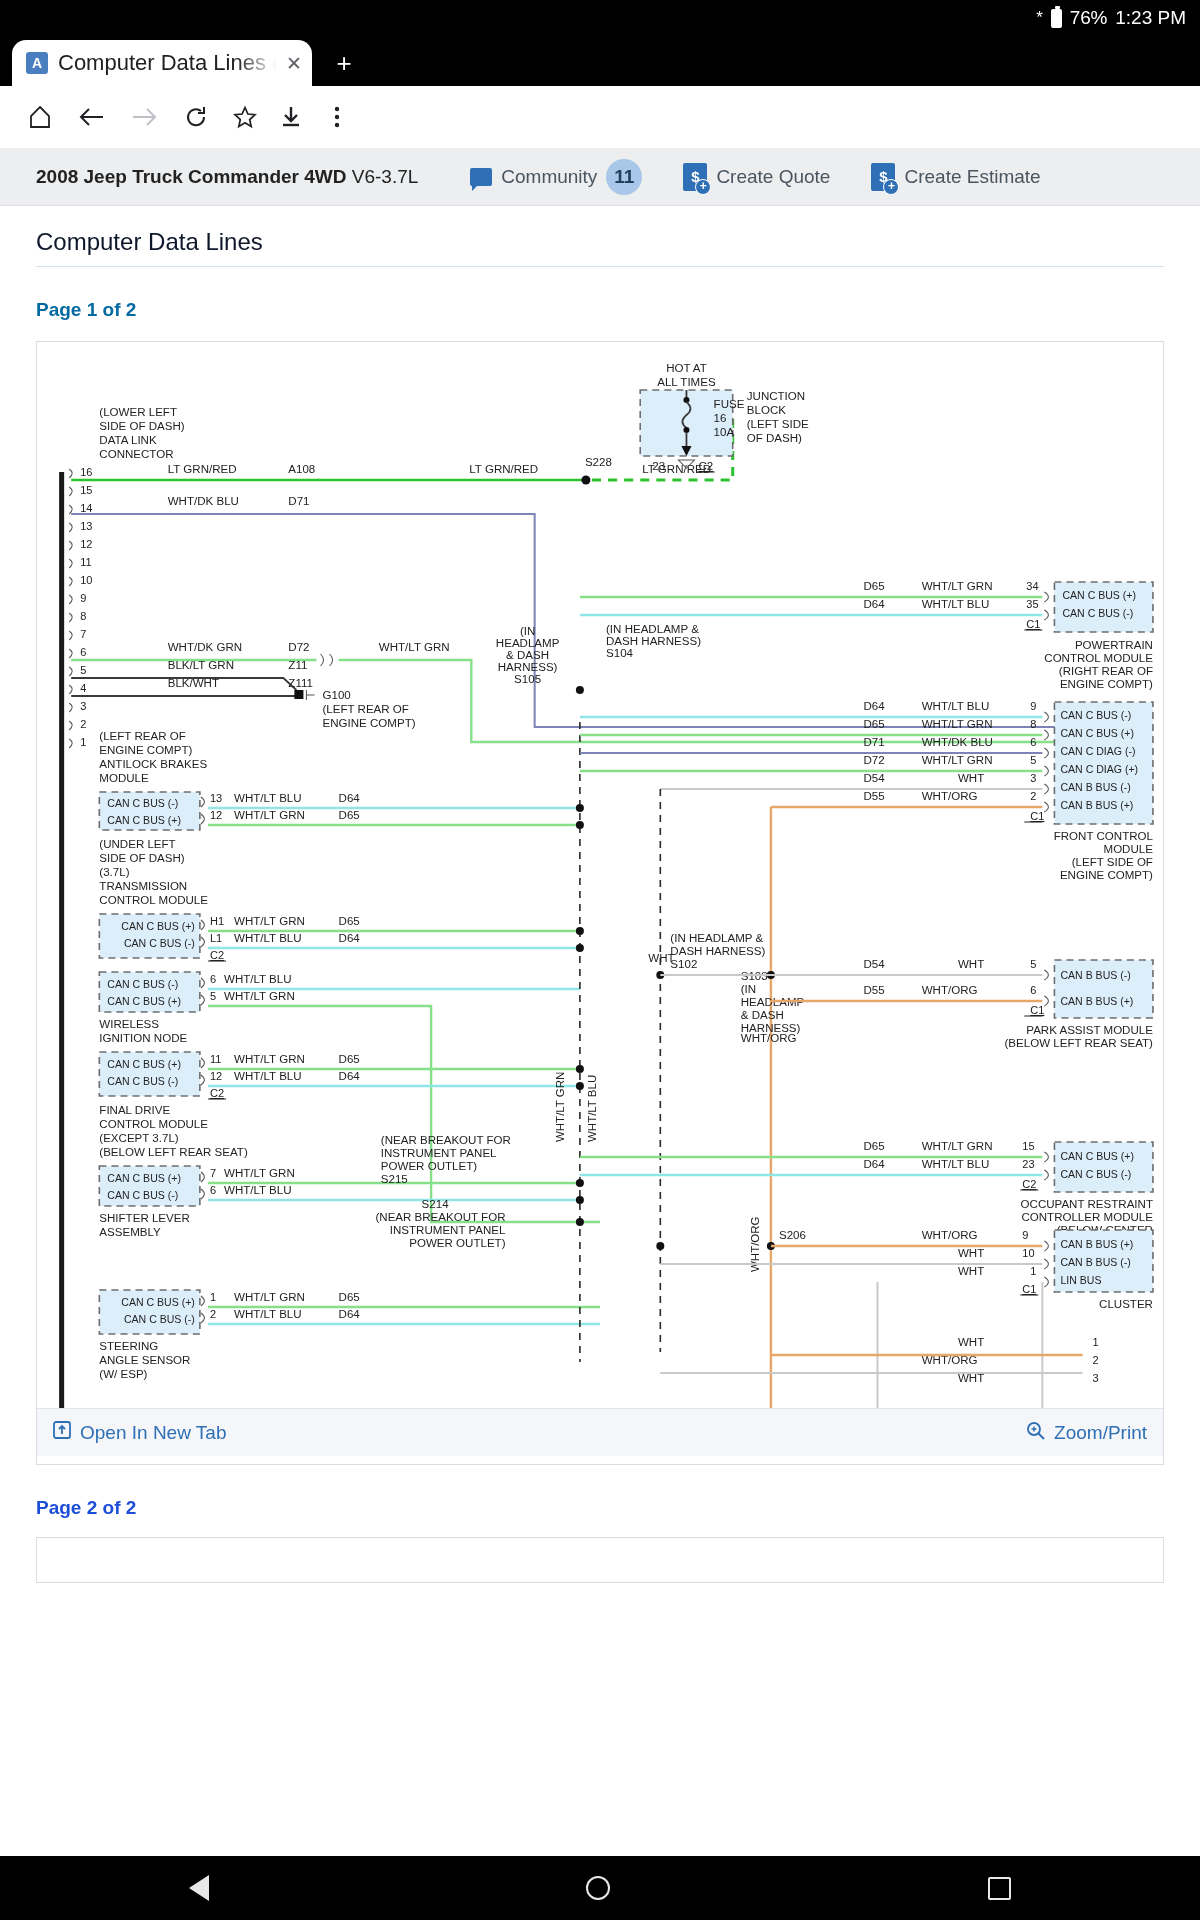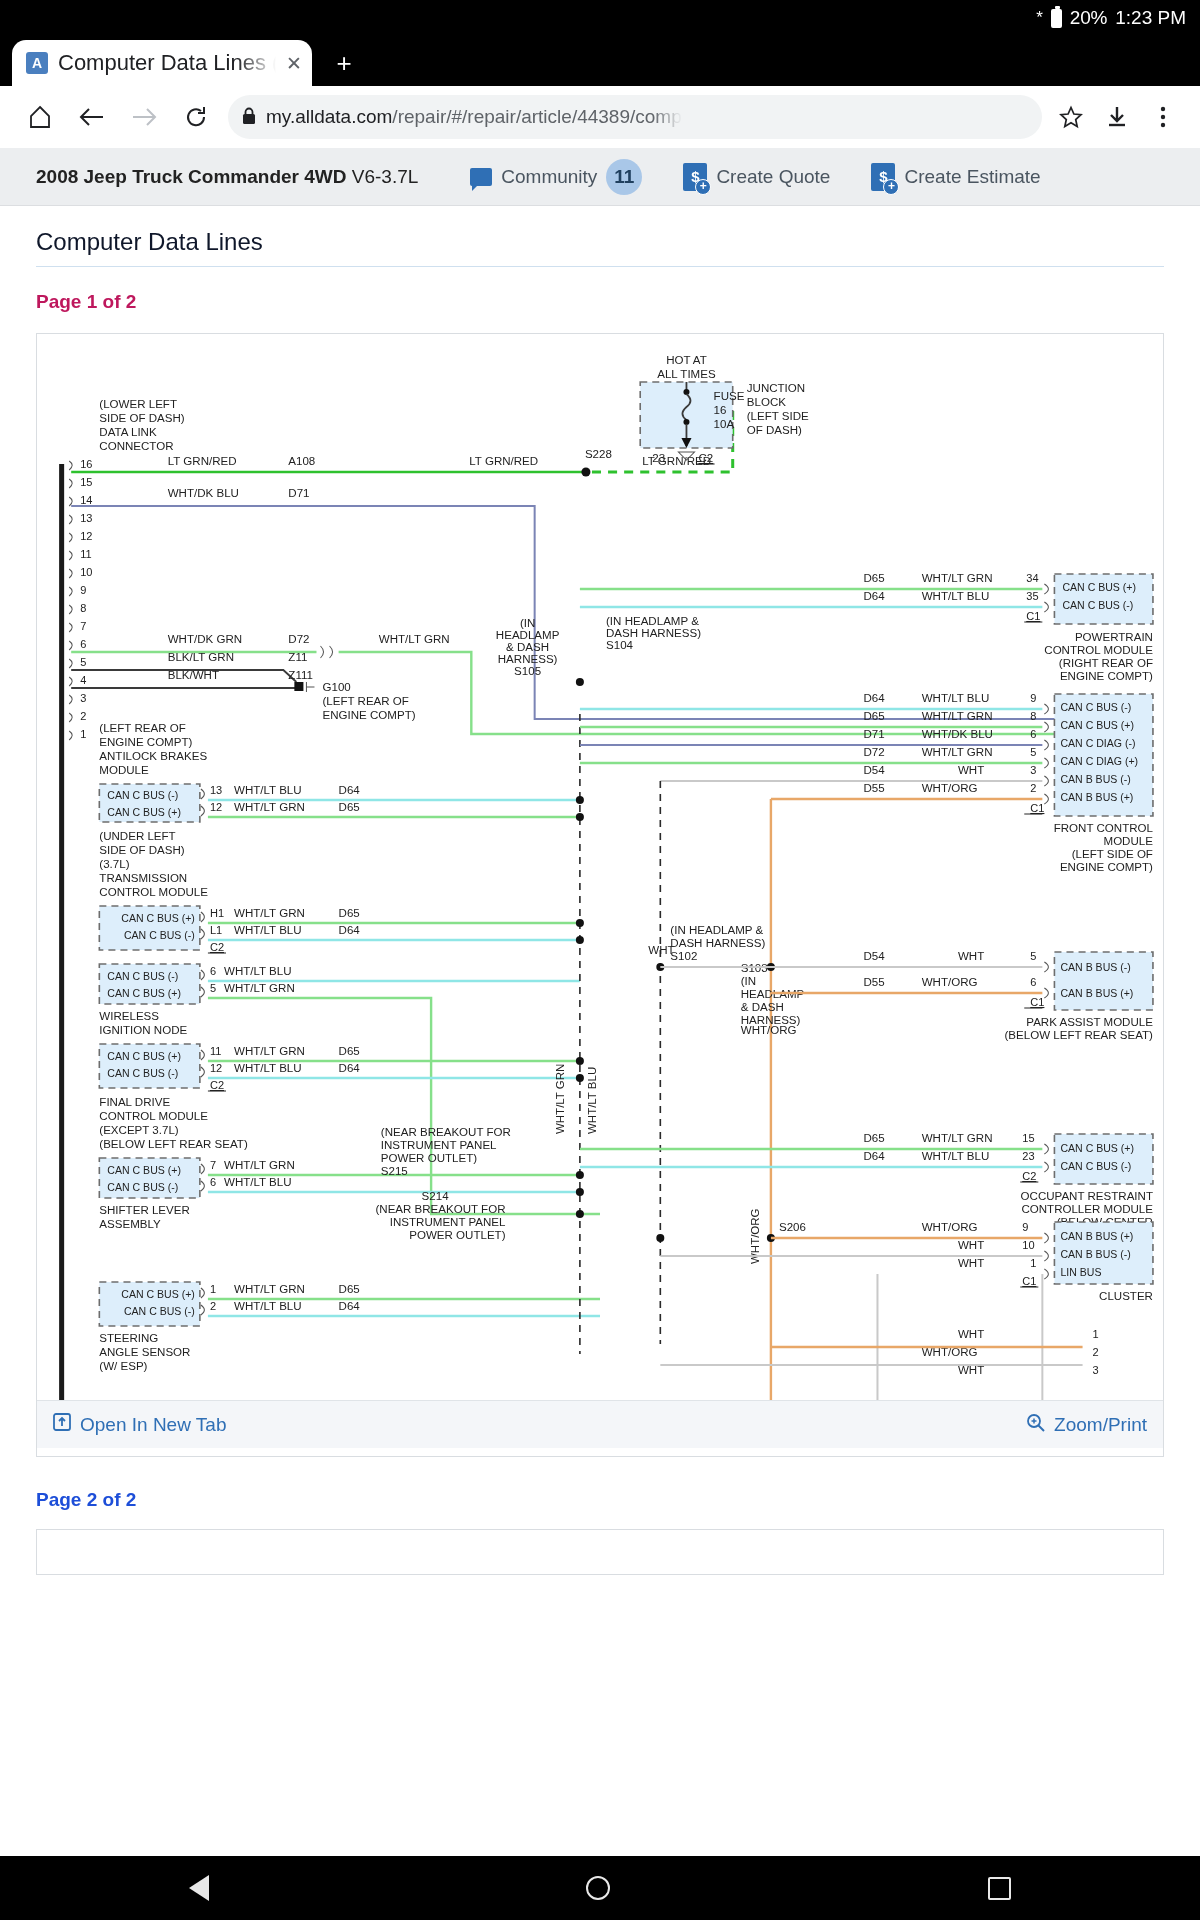--- a/index.html
+++ b/index.html
@@ -100,21 +100,21 @@
     content:"+";position:absolute;right:-4px;bottom:-4px;width:14px;height:14px;border-radius:50%;
     background:#2f6fb5;color:#fff;font-size:12px;line-height:13px;text-align:center;border:1px solid #fff;
   }
 
   
   .content{ padding:22px 36px 0 36px; background:#fff; }
   .page-title{
     font-size:24px; color:#0f172a; font-weight:normal;
     border-bottom:1px solid #cfe0ef; padding-bottom:10px;
   }
-  .page-label{ font-size:19px; font-weight:bold; color:#be185d; margin-top:24px; }
+  .page-label{ font-size:19px; font-weight:bold; color:#0369a1; margin-top:32px; }
 
   .figure{
     margin-top:20px; border:1px solid #d9dde1; background:#fff; position:relative;
     height:1124px; overflow:hidden;
   }
   .figure-inner{ position:absolute; inset:0; }
   .figure-num{ position:absolute; left:8px; bottom:6px; font-size:9px; color:#555; }
   .figbar{
     position:absolute; left:0; right:0; bottom:8px; height:48px; background:#f4f6f9;
     border-top:1px solid #e0e4e8; display:flex; align-items:center;
@@ -138,21 +138,21 @@
              border-color:transparent #e8e8e8 transparent transparent;}
   .nav-home{ width:24px;height:24px;border:2.5px solid #e8e8e8;border-radius:50%;}
   .nav-rec{ width:23px;height:23px;border:2.5px solid #e8e8e8;border-radius:2px;}
 </style>
 </head>
 <body>
 
 <div class="statusbar">
   <span class="bt">*</span>
   <span class="batt"></span>
-  <span class="pct">20%</span>
+  <span class="pct">76%</span>
   <span class="clock">1:23 PM</span>
 </div>
 
 <div class="tabstrip">
   <div class="tab">
     <span class="favicon">A</span>
     <span class="tab-title">Computer Data Lines (Inf</span>
     <span class="tab-close">✕</span>
   </div>
   <div class="newtab">+</div>
@@ -172,29 +172,20 @@
   <div class="navbtn dim">
     <svg width="26" height="24" viewBox="0 0 26 24">
         <path d="M2 12 H23 M16 4 L24 12 L16 20" fill="none" stroke="#bdc1c6" stroke-width="2"></path>
       </svg>
   </div>
   <div class="navbtn">
     <svg width="24" height="24" viewBox="0 0 24 24">
         <path d="M20 12 A8 8 0 1 1 17 6" fill="none" stroke="#202124" stroke-width="2"></path>
         <path d="M20 2 L20 8 L14 8" fill="none" stroke="#202124" stroke-width="2"></path>
       </svg>
-  </div>
-  <div class="urlbox">
-    <span class="lock">
-      <svg width="14" height="18" viewBox="0 0 14 18">
-          <rect x="1" y="7" width="12" height="10" rx="1.5" fill="#202124"></rect>
-          <path d="M3.5 7 V5 a3.5 3.5 0 0 1 7 0 V7" fill="none" stroke="#202124" stroke-width="1.8"></path>
-        </svg>
-    </span>
-    <span class="urltext"><b>my.alldata.com</b><span>/repair/#/repair/article/44389/comp</span></span>
   </div>
   <div class="iconbtn">
     <svg width="24" height="24" viewBox="0 0 24 24">
         <path d="M12 2.5 L14.9 9 L22 9.7 L16.7 14.5 L18.2 21.5 L12 17.8 L5.8 21.5 L7.3 14.5 L2 9.7 L9.1 9 Z" fill="none" stroke="#202124" stroke-width="1.7"></path>
       </svg>
   </div>
   <div class="iconbtn">
     <svg width="24" height="24" viewBox="0 0 24 24">
         <path d="M12 2 V15 M6 10 L12 16 L18 10" fill="none" stroke="#202124" stroke-width="2.4"></path>
         <path d="M4 20 H20" stroke="#202124" stroke-width="2.4"></path>

